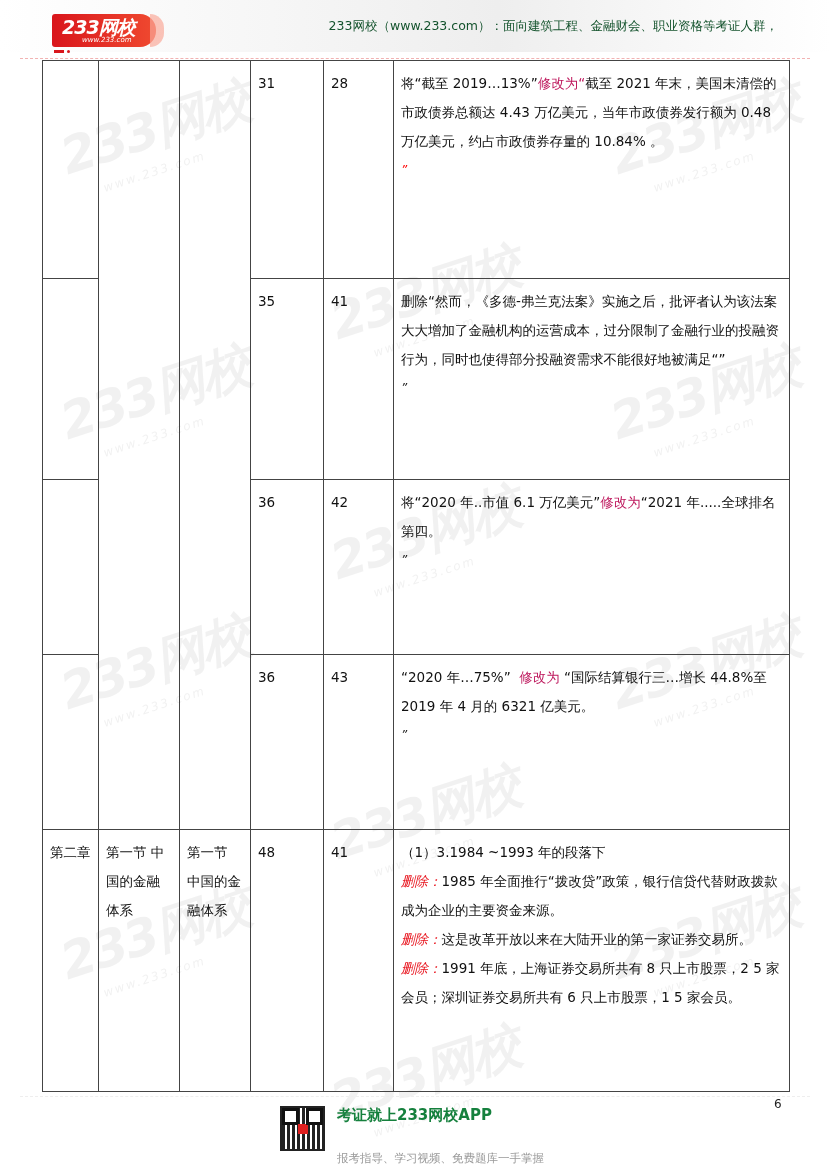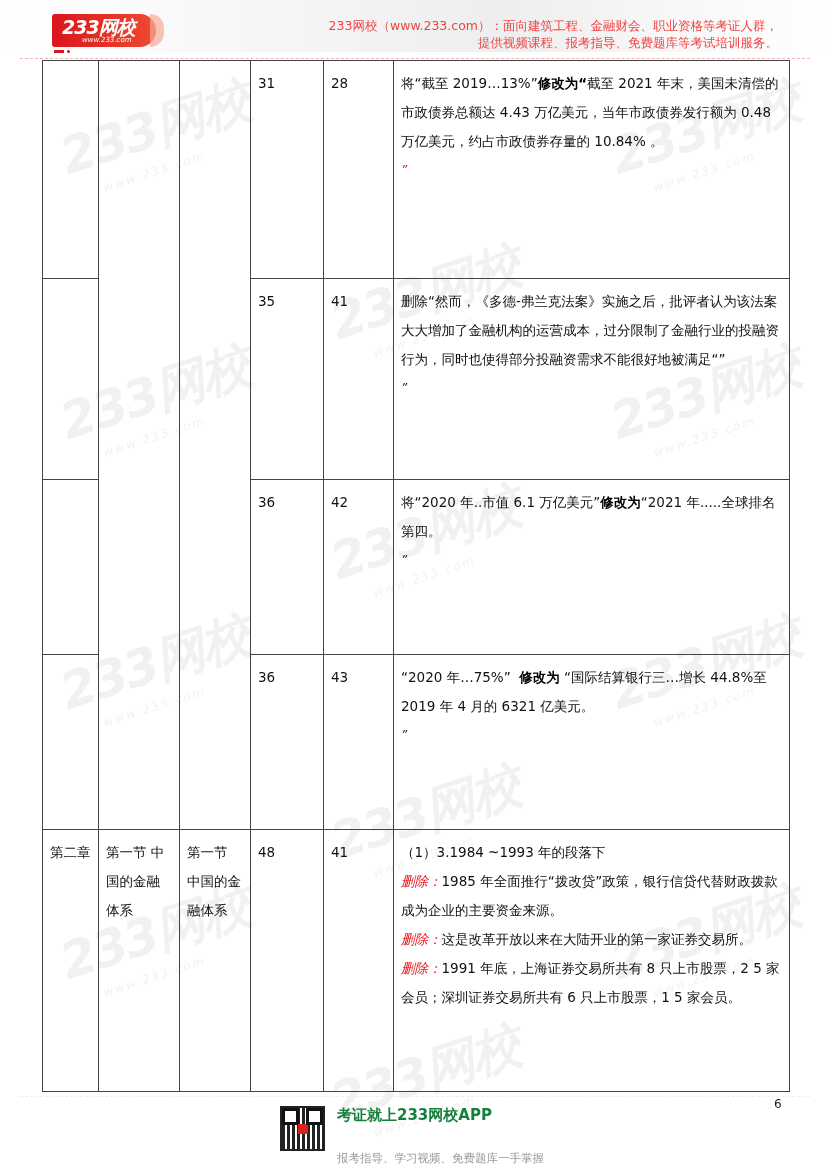--- a/index.html
+++ b/index.html
@@ -17,36 +17,36 @@
     background: linear-gradient(90deg, #d9161c, #f04a30);
     border-radius: 3px 16px 16px 3px; color: #fff;
   }
   .logo-main { position: absolute; left: 10px; top: 1px; font-size: 19px; font-weight: bold; font-style: italic; letter-spacing: -1px; }
   .logo-sub { position: absolute; left: 30px; top: 22px; font-size: 7px; font-style: italic; }
   .logo-tail { position: absolute; left: 150px; top: 14px; width: 14px; height: 33px; border-radius: 0 16px 16px 0; background: #f9a99a; opacity: .7; }
   .logo-dash { position: absolute; left: 54px; top: 50px; width: 10px; height: 3px; background: #d9161c; }
   .logo-dot { position: absolute; left: 67px; top: 50px; width: 3px; height: 3px; background: #d9161c; border-radius: 50%; }
   .header-text {
     position: absolute; right: 52px; top: 17px; text-align: right;
-    font-size: 12.5px; line-height: 17px; color: #ef4444;
+    font-size: 12.5px; line-height: 17px; color: #14532d;
   }
   .header-rule {
     position: absolute; left: 20px; top: 58px; width: 790px; height: 0;
     border-top: 1px dashed #f2b3b3;
   }
 
   table.main {
     position: absolute; left: 42px; top: 60px; border-collapse: collapse;
     width: 747px; table-layout: fixed;
   }
   table.main td {
     border: 1.4px solid #444; vertical-align: top;
     font-size: 13.5px; line-height: 29px; padding: 8px 7px 4px 7px;
   }
-  .red { color: #000000; font-weight: bold; }
+  .red { color: #be185d; font-weight: normal; }
   .red-normal { color: #e8101a; font-style: italic; }
   .quote-red { color: #ff0000; font-style: italic; font-size: 12px; }
   .quote-dark { color: #222; font-style: italic; font-size: 12px; }
 
   .watermark {
     position: absolute; font-size: 50px; font-weight: bold; font-style: italic;
     color: rgba(180,180,180,0.18); transform: rotate(-18deg); pointer-events: none;
     letter-spacing: -2px;
   }
   .watermark small { display: block; font-size: 12px; letter-spacing: 2px; margin-left: 30px; font-weight: normal; }
@@ -73,21 +73,20 @@
 <div class="header-bg"></div>
 <div class="logo">
   <span class="logo-main">233网校</span>
   <span class="logo-sub">www.233.com</span>
 </div>
 <div class="logo-tail"></div>
 <div class="logo-dash"></div>
 <div class="logo-dot"></div>
 <div class="header-text">
   <div>233网校（www.233.com）：面向建筑工程、金融财会、职业资格等考证人群，</div>
-  <div>提供视频课程、报考指导、免费题库等考试培训服务。</div>
 </div>
 <div class="header-rule"></div>
 
 <div class="watermark" style="left:60px;top:95px;"><span>233网校</span><small>www.233.com</small></div>
 <div class="watermark" style="left:330px;top:260px;"><span>233网校</span><small>www.233.com</small></div>
 <div class="watermark" style="left:610px;top:95px;"><span>233网校</span><small>www.233.com</small></div>
 <div class="watermark" style="left:60px;top:360px;"><span>233网校</span><small>www.233.com</small></div>
 <div class="watermark" style="left:610px;top:360px;"><span>233网校</span><small>www.233.com</small></div>
 <div class="watermark" style="left:330px;top:500px;"><span>233网校</span><small>www.233.com</small></div>
 <div class="watermark" style="left:60px;top:630px;"><span>233网校</span><small>www.233.com</small></div>

